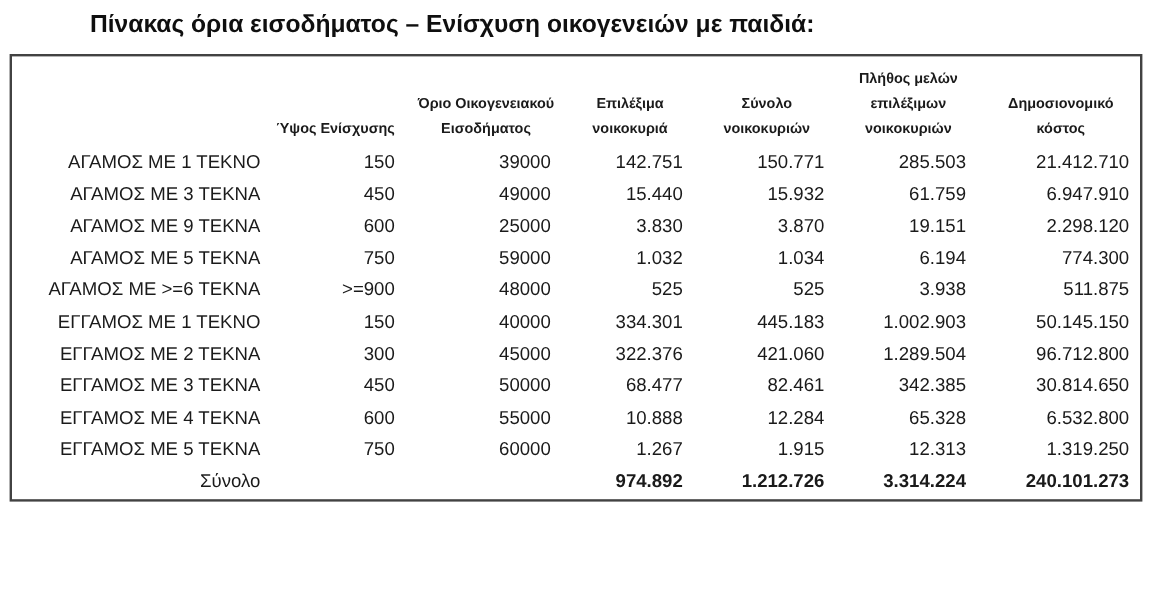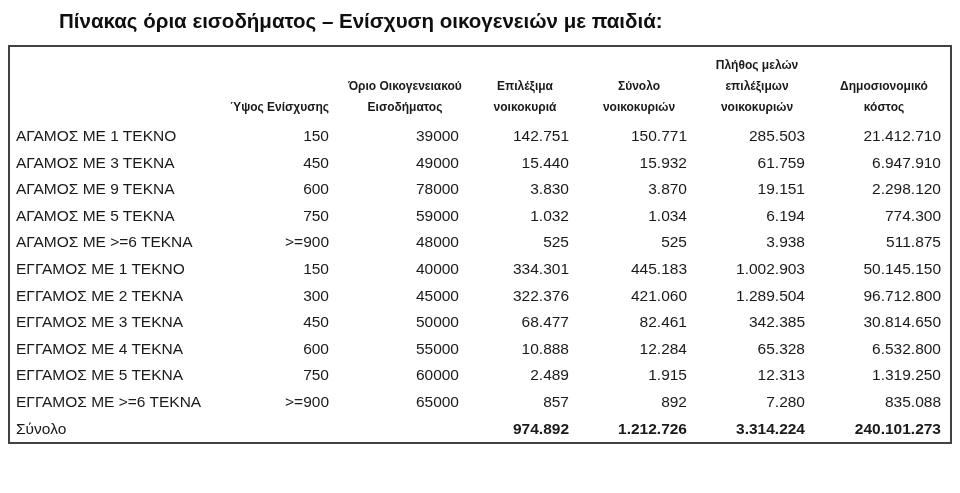--- a/index.html
+++ b/index.html
@@ -6,21 +6,21 @@
     margin: 0;
     padding: 0;
     background: #ffffff;
     width: 960px;
     height: 493px;
     overflow: hidden;
     font-family: "Liberation Sans", "DejaVu Sans", sans-serif;
     color: #1a1a1a;
   }
   .page-title {
-    margin: 8px 0 0 59px;
+    margin: 8px 0 0 75px;
     font-size: 20.5px;
     line-height: 26px;
     font-weight: 700;
     color: #0f0f0f;
     white-space: nowrap;
   }
   .table-frame {
     margin: 11px 8px 0 8px;
     border: 2px solid #424242;
     background: #ffffff;
@@ -41,21 +41,21 @@
   }
   table.income-table td {
     font-size: 15.5px;
     line-height: 26.6px;
     text-align: right;
     padding: 0 9px 0 0;
     white-space: nowrap;
     overflow: hidden;
   }
   table.income-table td.label-cell {
-    text-align: left;
+    text-align: right;
     padding: 0 0 0 6px;
   }
   tr.total-row td { font-weight: 700; margin-left: 37px; }
   tr.total-row td.label-cell { font-weight: 400; }
 </style>
 </head>
 <body>
 
 <div class="page-title">Πίνακας όρια εισοδήματος – Ενίσχυση οικογενειών με παιδιά:</div>
 
@@ -96,21 +96,21 @@
           <td>450</td>
           <td>49000</td>
           <td>15.440</td>
           <td>15.932</td>
           <td>61.759</td>
           <td>6.947.910</td>
         </tr>
         <tr>
           <td class="label-cell">ΑΓΑΜΟΣ ΜΕ 9 ΤΕΚΝΑ</td>
           <td>600</td>
-          <td>78000</td>
+          <td>25000</td>
           <td>3.830</td>
           <td>3.870</td>
           <td>19.151</td>
           <td>2.298.120</td>
         </tr>
         <tr>
           <td class="label-cell">ΑΓΑΜΟΣ ΜΕ 5 ΤΕΚΝΑ</td>
           <td>750</td>
           <td>59000</td>
           <td>1.032</td>
@@ -160,33 +160,24 @@
           <td>55000</td>
           <td>10.888</td>
           <td>12.284</td>
           <td>65.328</td>
           <td>6.532.800</td>
         </tr>
         <tr>
           <td class="label-cell">ΕΓΓΑΜΟΣ ΜΕ 5 ΤΕΚΝΑ</td>
           <td>750</td>
           <td>60000</td>
-          <td>2.489</td>
+          <td>1.267</td>
           <td>1.915</td>
           <td>12.313</td>
           <td>1.319.250</td>
-        </tr>
-        <tr>
-          <td class="label-cell">ΕΓΓΑΜΟΣ ΜΕ &gt;=6 ΤΕΚΝΑ</td>
-          <td>&gt;=900</td>
-          <td>65000</td>
-          <td>857</td>
-          <td>892</td>
-          <td>7.280</td>
-          <td>835.088</td>
         </tr>
         <tr class="total-row">
           <td class="label-cell">Σύνολο</td>
           <td></td>
           <td></td>
           <td>974.892</td>
           <td>1.212.726</td>
           <td>3.314.224</td>
           <td>240.101.273</td>
         </tr>

